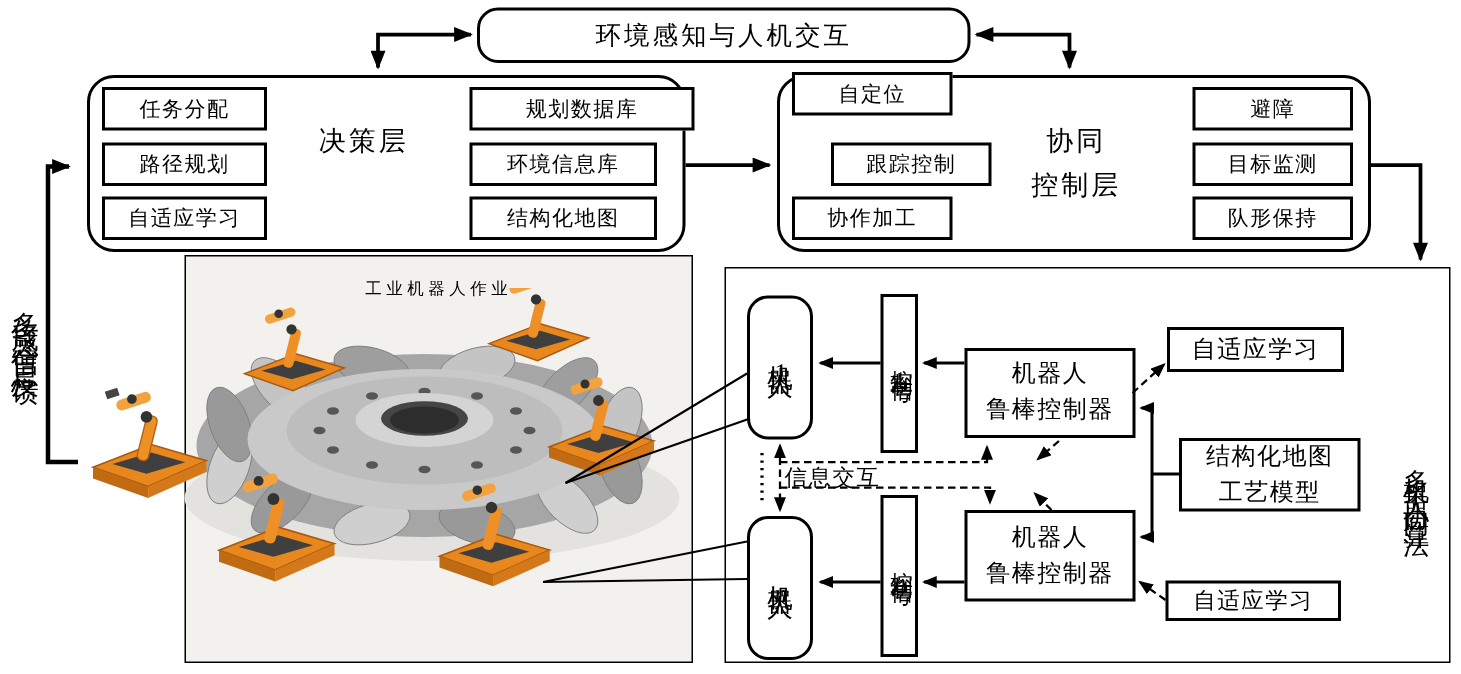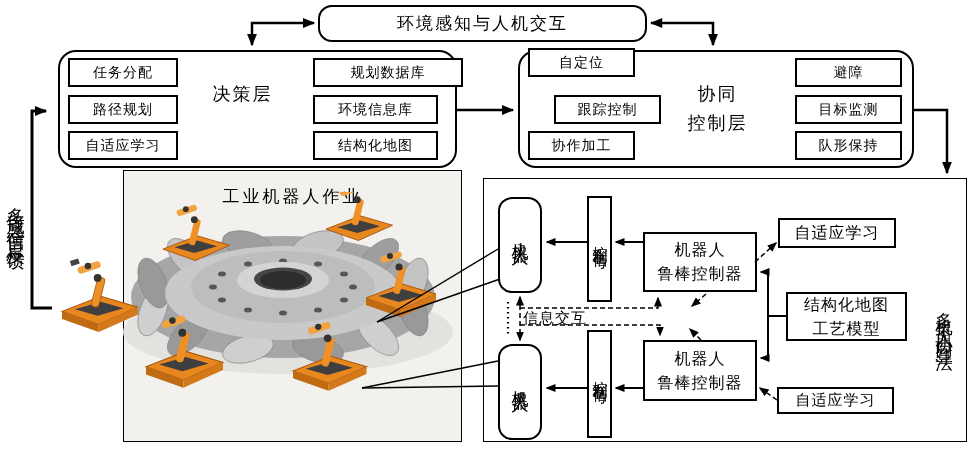--- a/index.html
+++ b/index.html
@@ -17,21 +17,21 @@
   .it{font-style:italic;}
   svg{display:block;}
   .lay{position:absolute;left:0;top:0;}
 </style>
 </head>
 <body>
 
 <div class="canvas">
 
   <div class="bx" style="left:123px;top:170px;width:339px;height:272px;border-width:1.5px;background:#f2f1ee;align-items:flex-start;">
-    <div style="margin-top:14px;font-size:17px;letter-spacing:3px;text-align:right;">工业机器人作业</div>
+    <div style="margin-top:14px;font-size:11px;letter-spacing:3px;text-align:right;">工业机器人作业</div>
   </div>
 
   <svg class="lay" style="left:58px;top:192px;" width="412" height="252" viewBox="0 0 412 252">
     <g>
       <ellipse cx="230" cy="140" rx="165" ry="42" fill="#e4e2df"></ellipse>
       <ellipse cx="225" cy="105" rx="152" ry="61" fill="#a6a6a6"></ellipse>
 
       <g stroke="#7d7d7d" stroke-width="0.6">
         <ellipse cx="355" cy="119" rx="26" ry="13" fill="#999999" transform="rotate(70 355 119)"></ellipse>
         <ellipse cx="320" cy="143" rx="26" ry="13" fill="#cfcfcf" transform="rotate(45 320 143)"></ellipse>

